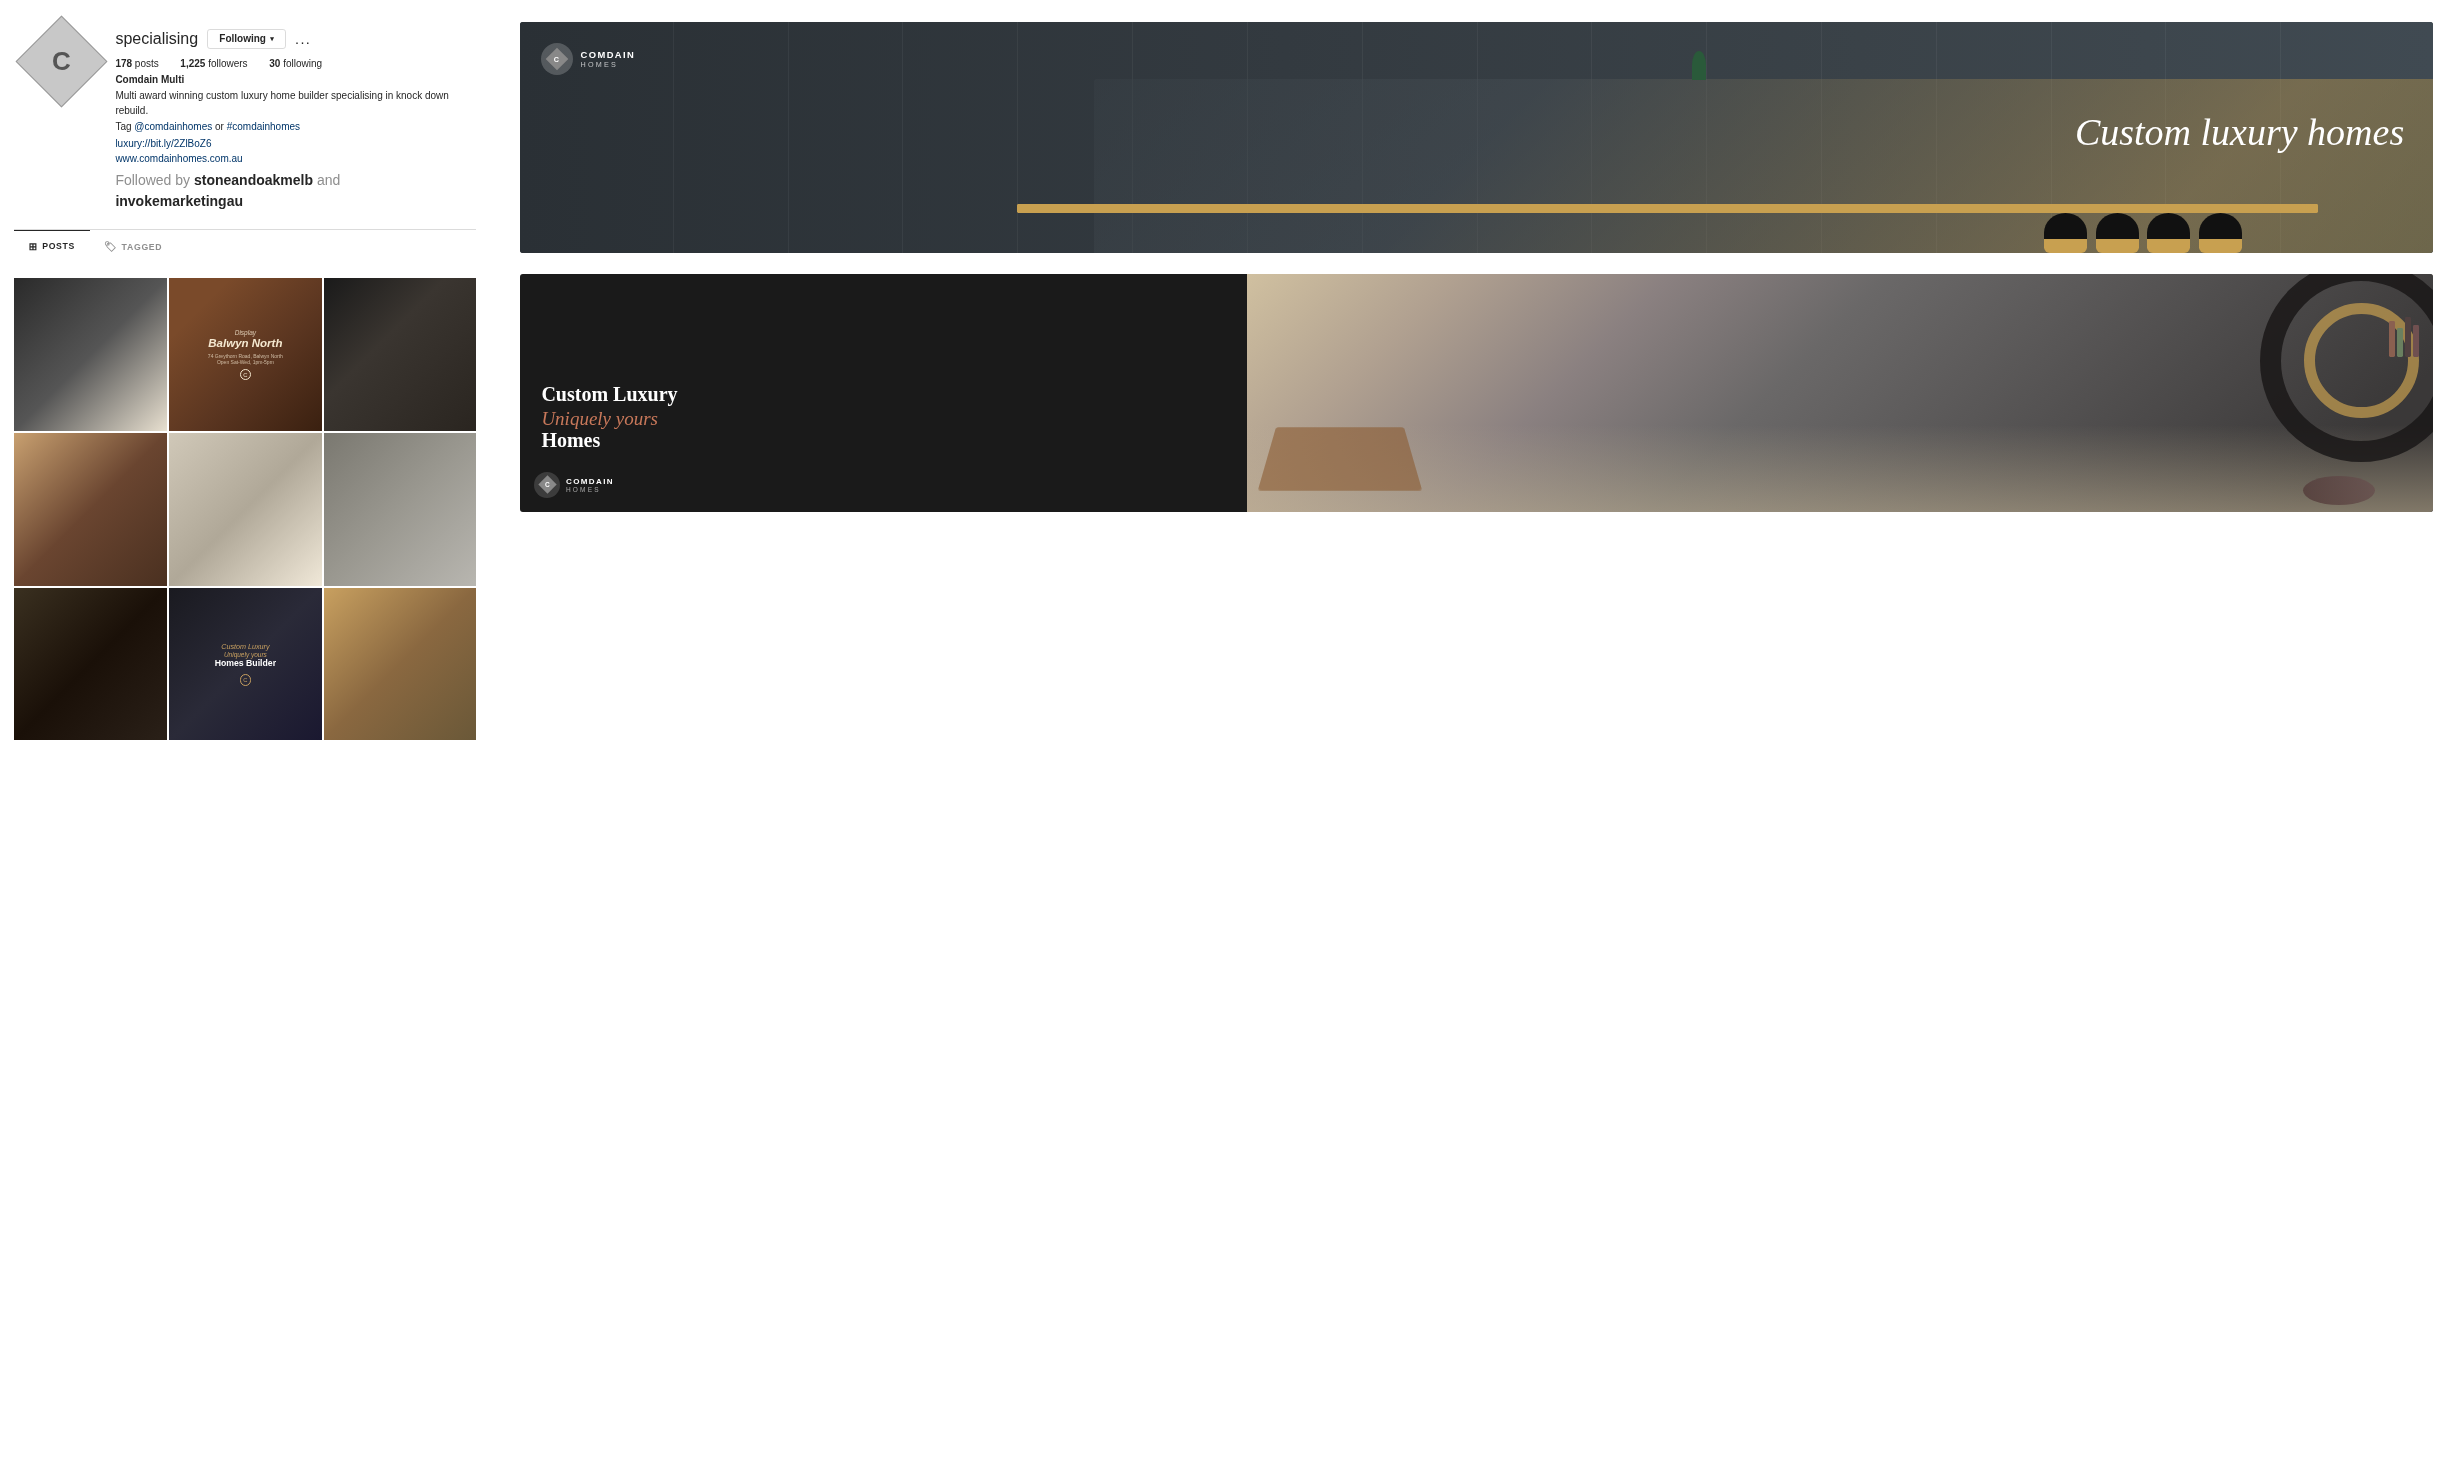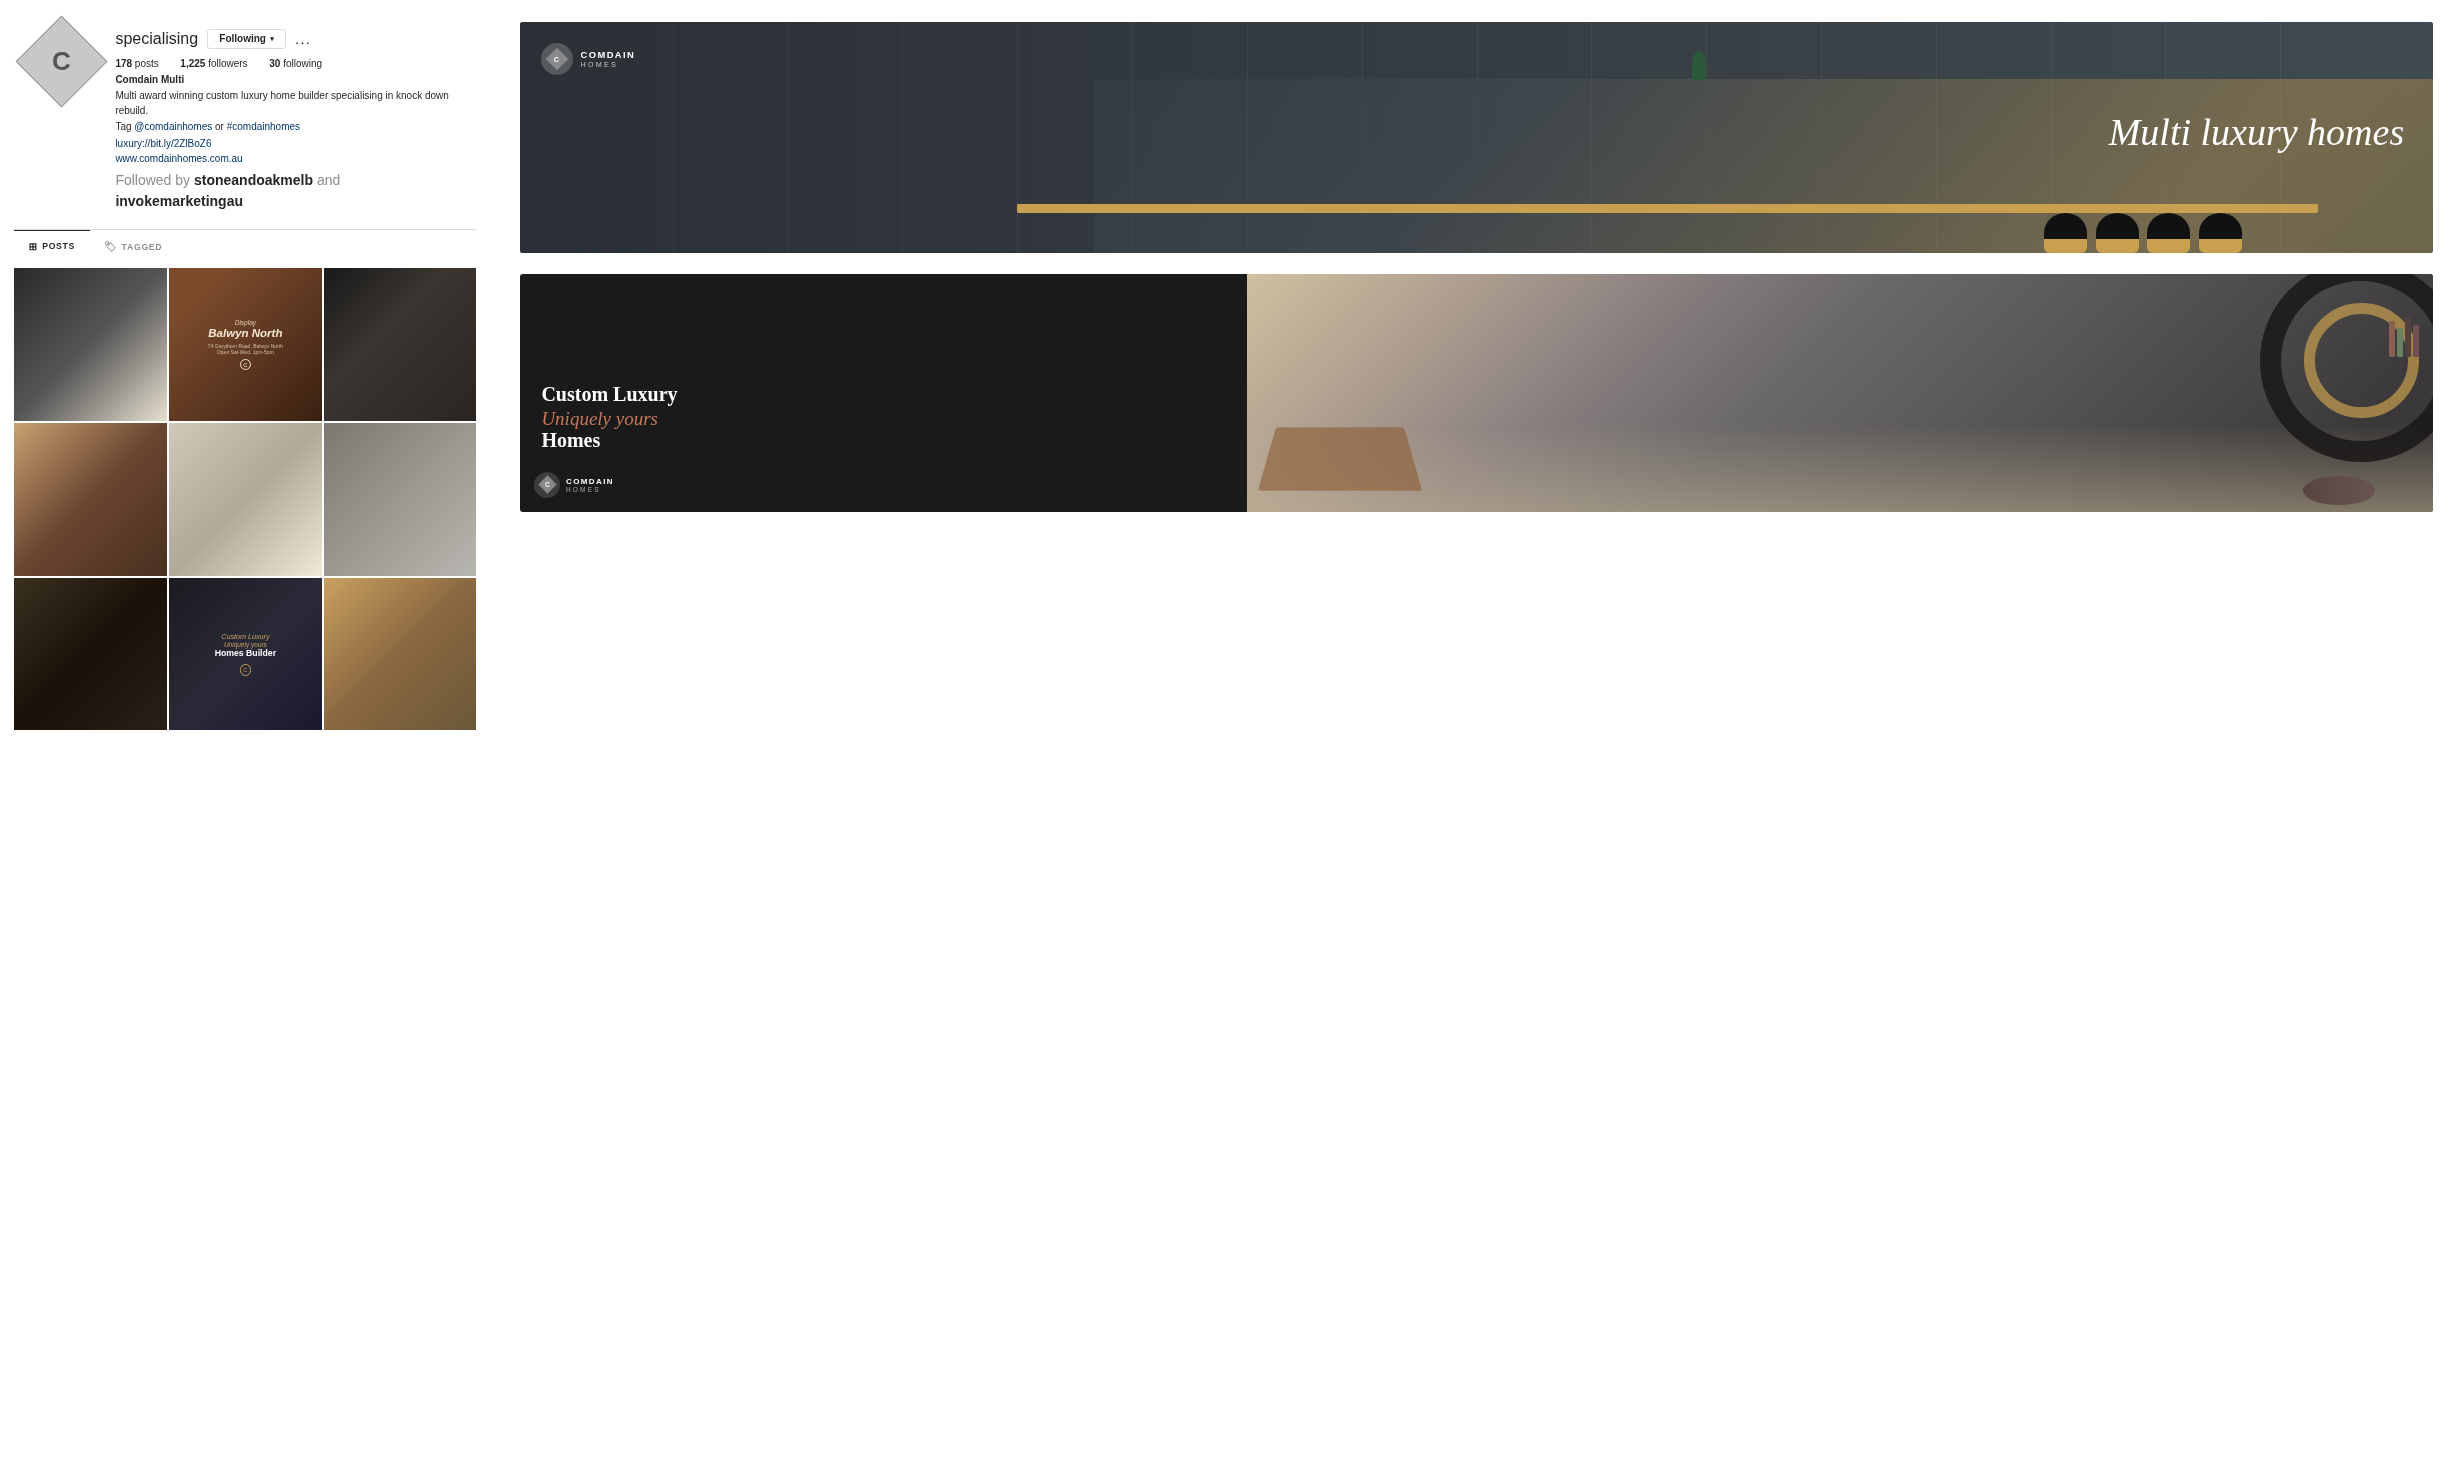--- a/index.html
+++ b/index.html
@@ -152,21 +152,21 @@
     }
     .tab-icon {
       font-size: 10px;
     }
 
     
     .posts-grid {
       display: grid;
       grid-template-columns: repeat(3, 1fr);
       gap: 2.2px;
-      margin-top: 6px;
+      margin-top: 16px;
     }
     .grid-item {
       aspect-ratio: 1;
       overflow: hidden;
       background: #f0f0f0;
       cursor: pointer;
     }
     .grid-item-inner {
       width: 100%;
       height: 100%;
@@ -544,21 +544,21 @@
             <div class="diamond-shape" style="width:16px;height:16px;">
               <div class="diamond-inner" style="font-size:7.2px;">C</div>
             </div>
           </div>
           <div>
             <div style="color:#fff;font-size:9.4px;font-weight:700;letter-spacing:1.4px;">COMDAIN</div>
             <div style="color:rgba(255,255,255,0.7);font-size:7.2px;letter-spacing:2.2px;">HOMES</div>
           </div>
         </div>
 
-        <div class="ad-1-headline" style="position:absolute;right:29px;top:50%;transform:translateY(-60%);color:#fff;font-size:38px;font-style:italic;font-weight:300;font-family:Georgia,serif;z-index:3;line-height:1.2;white-space:nowrap;">Multi luxury homes</div>
+        <div class="ad-1-headline" style="position:absolute;right:29px;top:50%;transform:translateY(-60%);color:#fff;font-size:38px;font-style:italic;font-weight:300;font-family:Georgia,serif;z-index:3;line-height:1.2;white-space:nowrap;">Custom luxury homes</div>
       </div>
     </div>
 
     <div class="ad-image-container">
       <div class="ad-2">
 
         <div class="ad-2-left">
           <div style="flex:1;"></div>
           <div>
             <div class="ad-2-headline">Custom Luxury</div>

